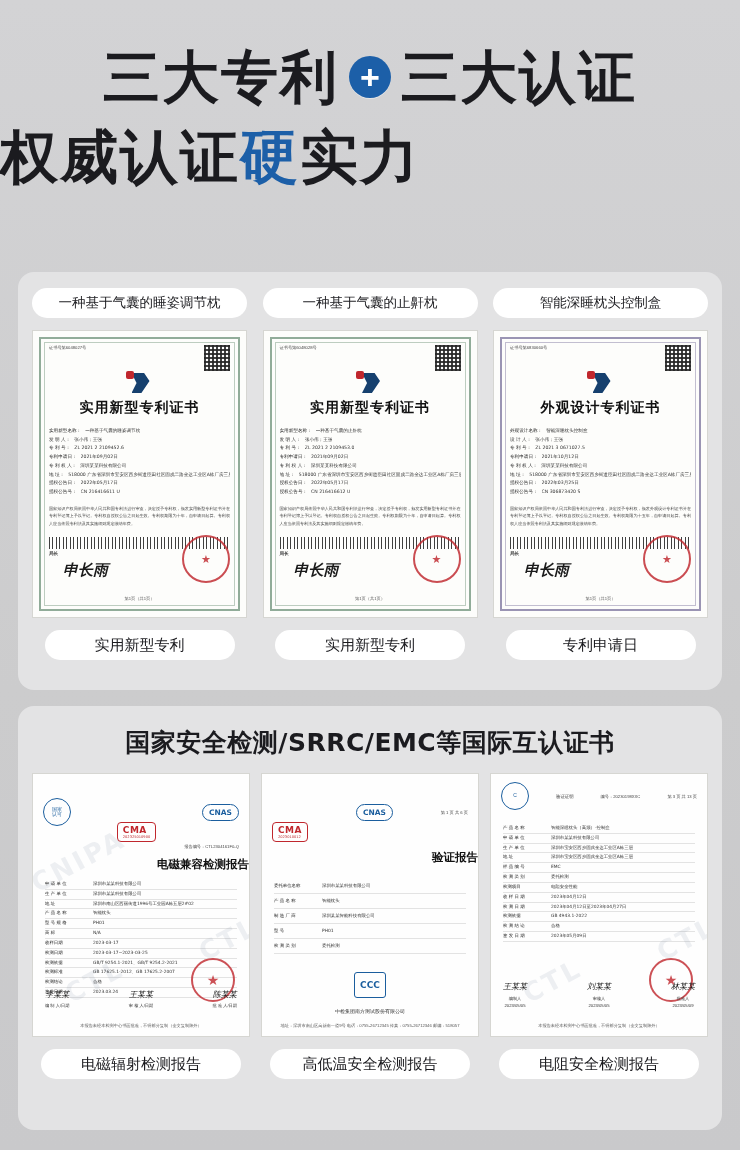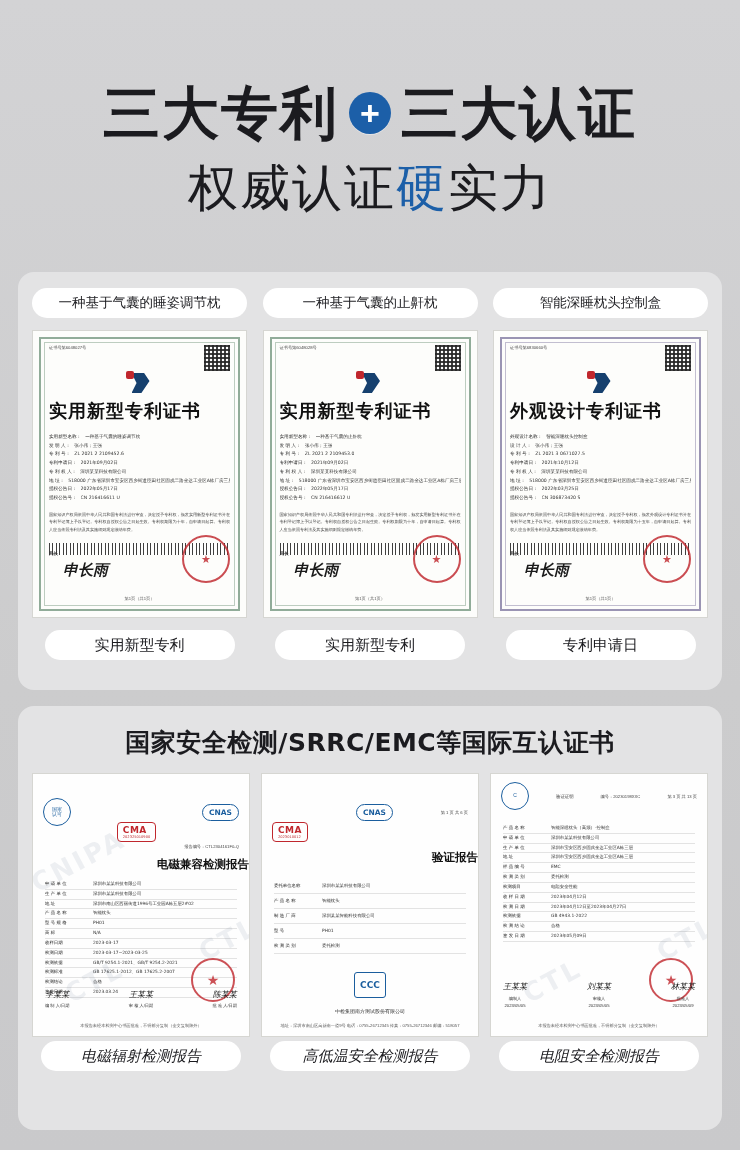--- a/index.html
+++ b/index.html
@@ -16,22 +16,21 @@
   .page {
     position: relative;
     width: 740px;
     height: 1150px;
     background: linear-gradient(180deg,#d3d3d5 0%, #cccccd 60%, #c9c9cb 100%);
     box-sizing: border-box;
   }
 
   
   .headline {
-    padding-top: 82px;
-    text-align: center;
+    padding-top: 46px;
   }
   .headline-row1 {
     display: flex;
     align-items: center;
     justify-content: center;
     gap: 6px;
   }
   .hl-text {
     font-size: 57px;
     font-weight: bold;
@@ -50,22 +49,22 @@
     align-items: center;
     justify-content: center;
     font-size: 34px;
     font-weight: bold;
     line-height: 1;
     margin: 0 4px;
     box-shadow: 0 1px 0 rgba(255,255,255,.4);
   }
   .headline-row2 {
     margin-top: 10px;
-    font-size: 50px;
-    font-weight: normal;
+    font-size: 58px;
+    font-weight: bold;
     color: #1b1b1f;
     letter-spacing: 2px;
     font-family: "DejaVu Sans", "Liberation Sans", sans-serif;
   }
   .hl-accent { color: #1c5fa8; }
 
   
   .panel {
     position: absolute;
     left: 18px;
@@ -155,21 +154,22 @@
     clip-path: polygon(0 0, 70% 0, 100% 40%, 55% 100%, 0 100%, 28% 50%);
   }
   .logo-mark:after {
     content:"";
     position:absolute; left:4px; top:0px;
     width:8px; height:8px;
     background:#c0272d;
     border-radius:2px;
   }
   .doc-title {
-    font-size: 18px;
+    text-align: center;
+    font-size: 14px;
     font-weight: bold;
     color: #111;
     margin-top: 4px;
     letter-spacing: 1px;
     font-family: "DejaVu Sans", "Liberation Sans", sans-serif;
   }
   .doc-lines { margin-top: 10px; }
   .dline {
     display: flex;
     gap: 4px;
@@ -326,21 +326,21 @@
   .ccc {
     width: 30px; height: 24px;
     border: 1.5px solid #1b5e9e;
     color:#1b5e9e;
     margin: 18px auto 0;
     display:flex;align-items:center;justify-content:center;
     font-size:9px; font-weight:bold;
     border-radius: 3px;
     font-family:"DejaVu Sans",sans-serif;
   }
-  .ccard .pill.bottom { margin: 4px auto 0; width: 200px; font-style: italic; }
+  .ccard .pill.bottom { margin: 12px auto 0; width: 200px; }
   .cards.cert { padding-top: 14px; }
   .sig-row {
     position:absolute; left:12px; right:12px; bottom:26px;
     display:flex; justify-content:space-between;
     font-size:4.2px; color:#333;
   }
   .sig-cell { text-align:center; line-height:1.8; }
   .sig-hand { font-family:"DejaVu Serif",serif; font-style:italic; font-size:8px; color:#1a1a1a; }
 </style>
 </head>

